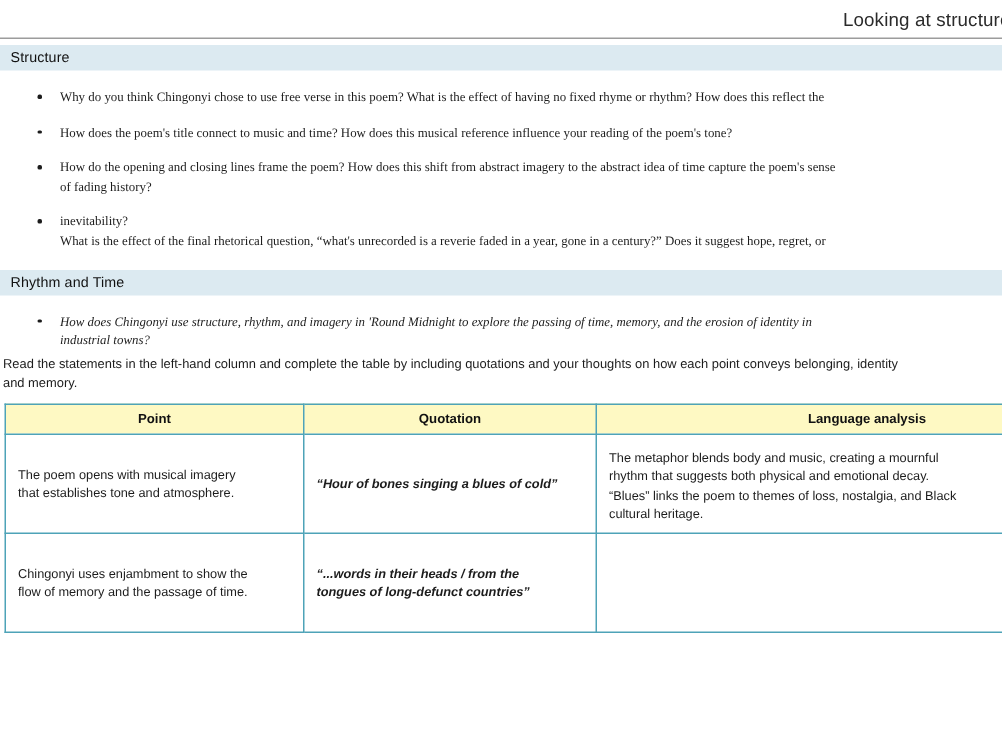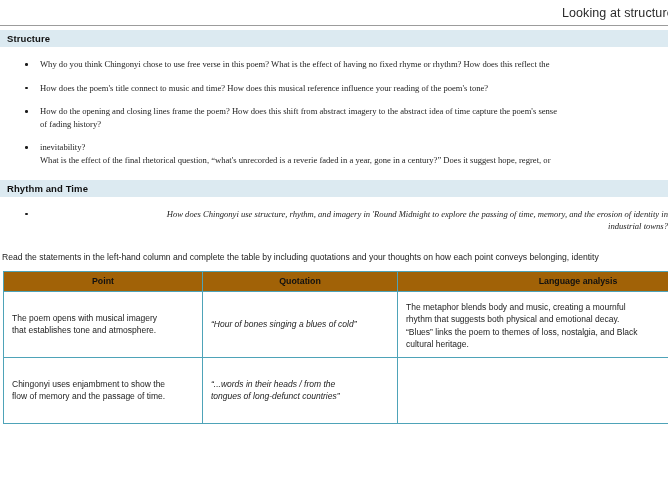--- a/index.html
+++ b/index.html
@@ -49,21 +49,21 @@
   .section-band {
     background: #dceaf1;
     height: 17px;
     display: flex;
     align-items: center;
     padding-left: 7px;
     box-sizing: border-box;
   }
   .section-band-label {
     font-size: 9.5px;
-    font-weight: bold;
+    font-weight: normal;
     color: #111111;
     letter-spacing: 0.1px;
   }
 
   
   .bullet-list {
     margin: 0;
     padding: 0;
     list-style: none;
   }
@@ -87,31 +87,30 @@
     position: absolute;
     left: 25px;
     top: 5px;
     width: 2.5px;
     height: 2.5px;
     background: #1c1c1c;
     border-radius: 50%;
   }
   .bullet-item.italic {
     font-style: italic;
-    text-align: right;
   }
   .spacer-13 { height: 13px; }
 
   
   .instruction {
     font-size: 8.6px;
     line-height: 13px;
     color: #1c1c1c;
     padding-left: 2px;
-    margin-top: 18px;
+    margin-top: 3px;
   }
   .instruction .line {
     display: block;
     white-space: nowrap;
   }
 
   
   .analysis-table-wrap {
     margin-top: 7px;
     padding-left: 3px;
@@ -127,36 +126,36 @@
   .analysis-table col.c-analysis { width: 361px; }
 
   .analysis-table th,
   .analysis-table td {
     border: 1.2px solid #4ea3b8;
     vertical-align: middle;
     padding: 6px 8px;
     box-sizing: border-box;
   }
   .analysis-table thead th {
-    background: #a16207;
+    background: #fef9c3;
     text-align: center;
     font-size: 8.8px;
     font-weight: bold;
     color: #111111;
     height: 20px;
     padding: 3px 6px;
   }
   .analysis-table tbody td {
     font-size: 8.5px;
     line-height: 12.5px;
     color: #1c1c1c;
     height: 66px;
   }
   .cell-line { display: block; white-space: nowrap; }
-  .cell-quote { font-style: italic; font-weight: normal; }
+  .cell-quote { font-style: italic; font-weight: bold; }
   .cell-analysis { vertical-align: top !important; padding-top: 9px !important; }
   .cell-point { }
   .cell-empty { }
 </style>
 </head>
 <body>
 
 <div class="page-header">
   <div class="page-header-text">Looking at structure-"Round Midnight"</div>
   <div class="page-header-rule"></div>
@@ -191,20 +190,21 @@
 
 <ul class="bullet-list">
   <li class="bullet-item italic">
     <span class="line">How does Chingonyi use structure, rhythm, and imagery in 'Round Midnight to explore the passing of time, memory, and the erosion of identity in</span>
     <span class="line">industrial towns?</span>
   </li>
 </ul>
 
 <div class="instruction">
   <span class="line">Read the statements in the left-hand column and complete the table by including quotations and your thoughts on how each point conveys belonging, identity</span>
+  <span class="line">and memory.</span>
 </div>
 
 <div class="analysis-table-wrap">
   <table class="analysis-table">
     <colgroup>
       <col class="c-point">
       <col class="c-quote">
       <col class="c-analysis">
     </colgroup>
     <thead>

